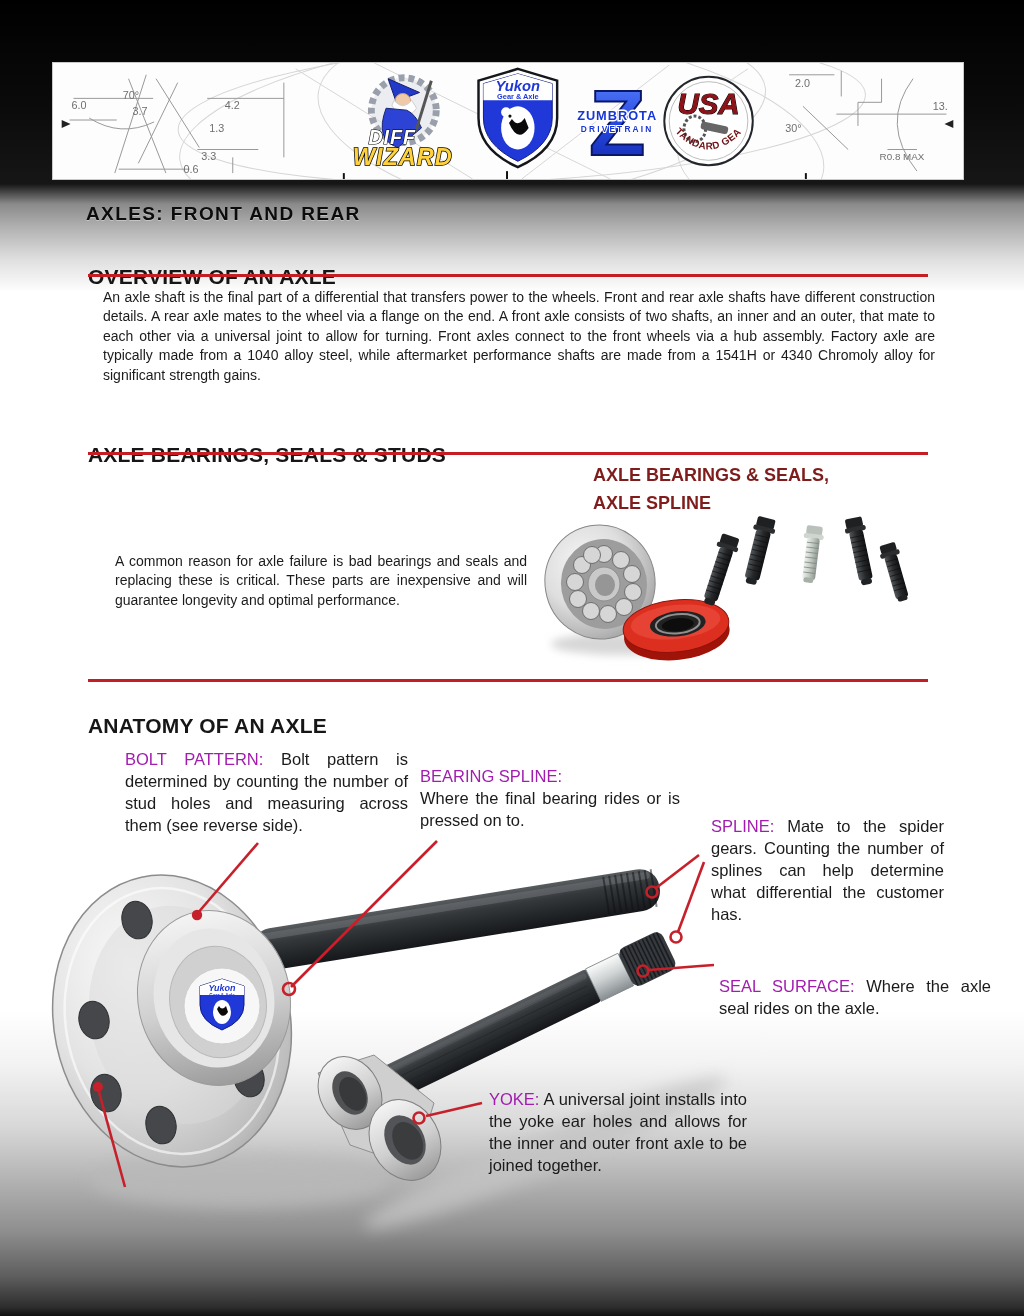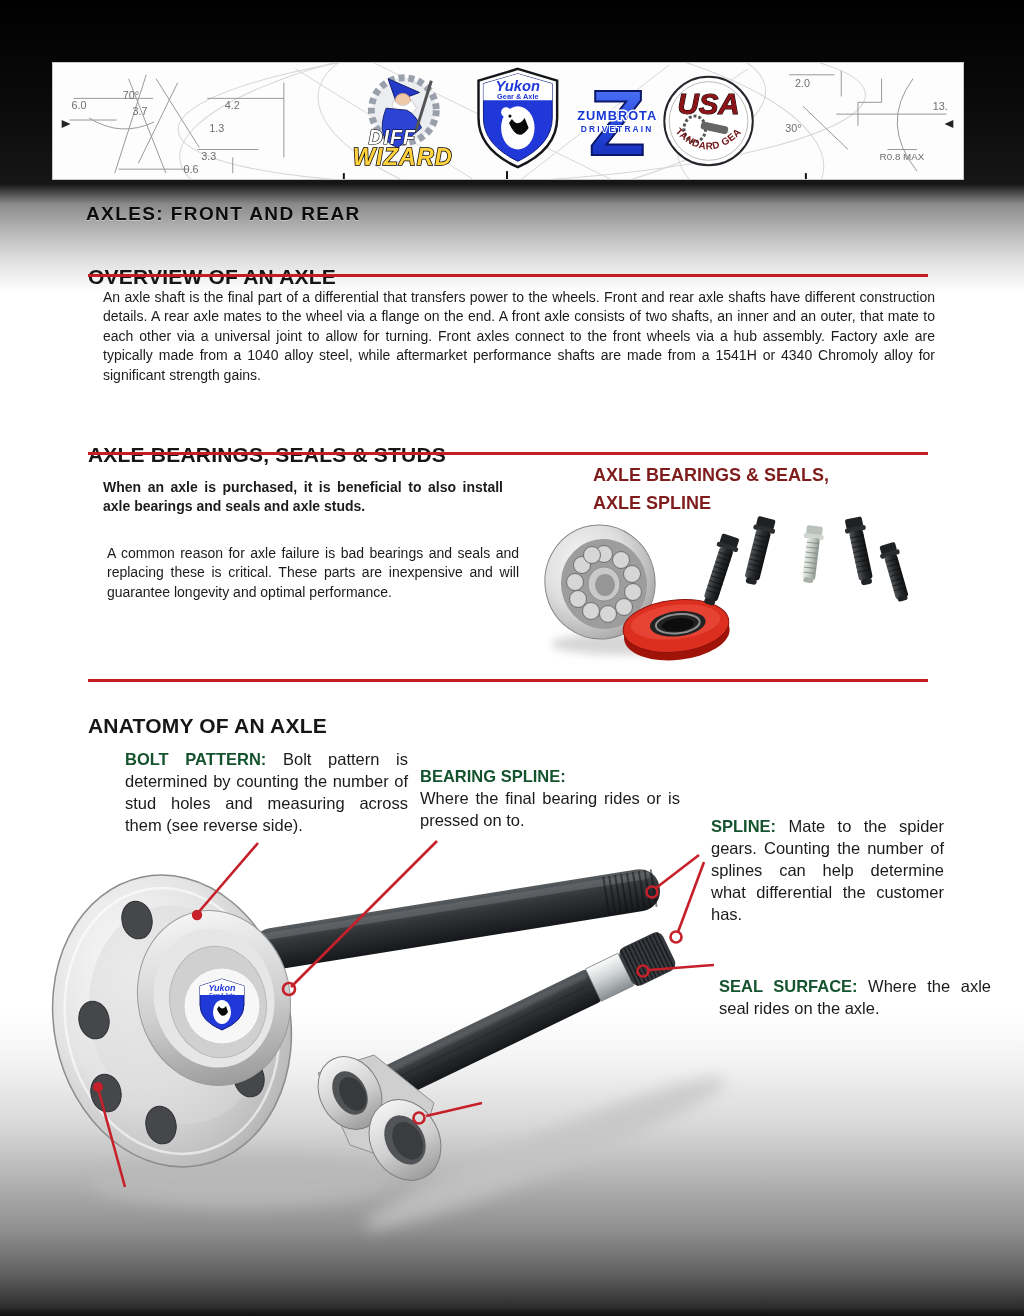--- a/index.html
+++ b/index.html
@@ -12,21 +12,21 @@
         background:#fdfdfd;border:1px solid #c9c9c9;box-sizing:border-box;}
   .banner svg{display:block;width:100%;height:100%;}
   .page-title{position:absolute;left:86px;top:190px;font-size:19px;font-weight:800;
         letter-spacing:1.4px;color:#0c0c0c;text-shadow:0 1px 0 rgba(255,255,255,.35);}
   .h2{position:absolute;font-size:21px;font-weight:bold;color:#161616;letter-spacing:.2px;}
   .rule{position:absolute;height:3px;background:#c41d24;}
   .body-text{position:absolute;font-size:14px;line-height:1.39;color:#1b1b1b;text-align:justify;}
   .bold{font-weight:bold;}
   .red-label{position:absolute;font-size:18px;font-weight:bold;color:#7f1d1d;line-height:1.55;margin-left:8px;}
   .callout{position:absolute;font-size:16.5px;line-height:1.33;color:#1b1b1b;text-align:justify;}
-  .term{color:#14532d;font-weight:bold;}
+  .term{color:#a21caf;font-weight:normal;}
   .term-block{display:block;}
   .bottom-fade{position:absolute;left:0;top:1010px;width:1024px;height:306px;
         background:linear-gradient(180deg,rgba(250,250,250,0) 0%,rgba(240,240,240,.85) 18%,
         #d8d8d8 38%,#b4b4b4 55%,#8f8f8f 72%,#5e5e5e 87%,#2e2e2e 97%,#0f0f0f 100%);}
   .diagram{position:absolute;left:0;top:815px;width:1024px;height:430px;}
   .photo{position:absolute;left:535px;top:498px;width:430px;height:172px;}
   svg text{font-family:"Liberation Sans",sans-serif;}
 </style>
 </head>
 <body>
@@ -131,22 +131,21 @@
 
   <h1 class="page-title">AXLES: FRONT AND REAR</h1>
 
   <h2 class="h2" style="left:88px;top:248px;">OVERVIEW OF AN AXLE</h2>
   <div class="rule" style="left:88px;top:274px;width:840px;"></div>
   <p class="body-text" style="left:103px;top:288px;width:832px;margin:0;">An axle shaft is the final part of a differential that transfers power to the wheels. Front and rear axle shafts have different construction details. A rear axle mates to the wheel via a flange on the end. A front axle consists of two shafts, an inner and an outer, that mate to each other via a universal joint to allow for turning. Front axles connect to the front wheels via a hub assembly. Factory axle are typically made from a 1040 alloy steel, while aftermarket performance shafts are made from a 1541H or 4340 Chromoly alloy for significant strength gains.</p>
 
   <h2 class="h2" style="left:88px;top:426px;">AXLE BEARINGS, SEALS &amp; STUDS</h2>
   <div class="rule" style="left:88px;top:452px;width:840px;"></div>
 
-  <p class="body-text bold" style="left:103px;top:478px;width:400px;margin:0;">When an axle is purchased, it is beneficial to also install axle bearings and seals and axle studs.</p>
-  <p class="body-text" style="left:103px;top:540px;width:412px;margin:4px;">A common reason for axle failure is bad bearings and seals and replacing these is critical.  These parts are inexpensive and will guarantee longevity and optimal performance.</p>
+  <p class="body-text" style="left:103px;top:540px;width:412px;margin:12px;">A common reason for axle failure is bad bearings and seals and replacing these is critical.  These parts are inexpensive and will guarantee longevity and optimal performance.</p>
 
   <div class="red-label" style="left:585px;top:462px;">
     <span style="display:block">AXLE BEARINGS &amp; SEALS,</span>
     <span style="display:block">AXLE SPLINE</span>
   </div>
 
   <svg class="photo" viewBox="0 0 430 172">
     <defs>
       <radialGradient id="silverA" cx=".38" cy=".32" r=".85">
         <stop offset="0" stop-color="#f6f6f6"></stop>
@@ -359,14 +358,18 @@
       <circle cx="419" cy="303" r="5.5"></circle>
       <line x1="99" y1="277" x2="125" y2="372"></line>
       <circle cx="98" cy="272" r="5" fill="#c6202a" stroke="none"></circle>
     </g>
   </svg>
 
   <div class="callout" style="left:719px;top:948px;width:272px;margin-top:28px;">
     <span class="term">SEAL SURFACE:</span>
     <span>Where the axle seal rides on the axle.</span>
   </div>
+  <div class="callout" style="left:489px;top:1089px;width:258px;">
+    <span class="term">YOKE:</span>
+    <span>A universal joint installs into the yoke ear holes and allows for the inner and outer front axle to be joined together.</span>
+  </div>
 
 </div>
 
 </body></html>

